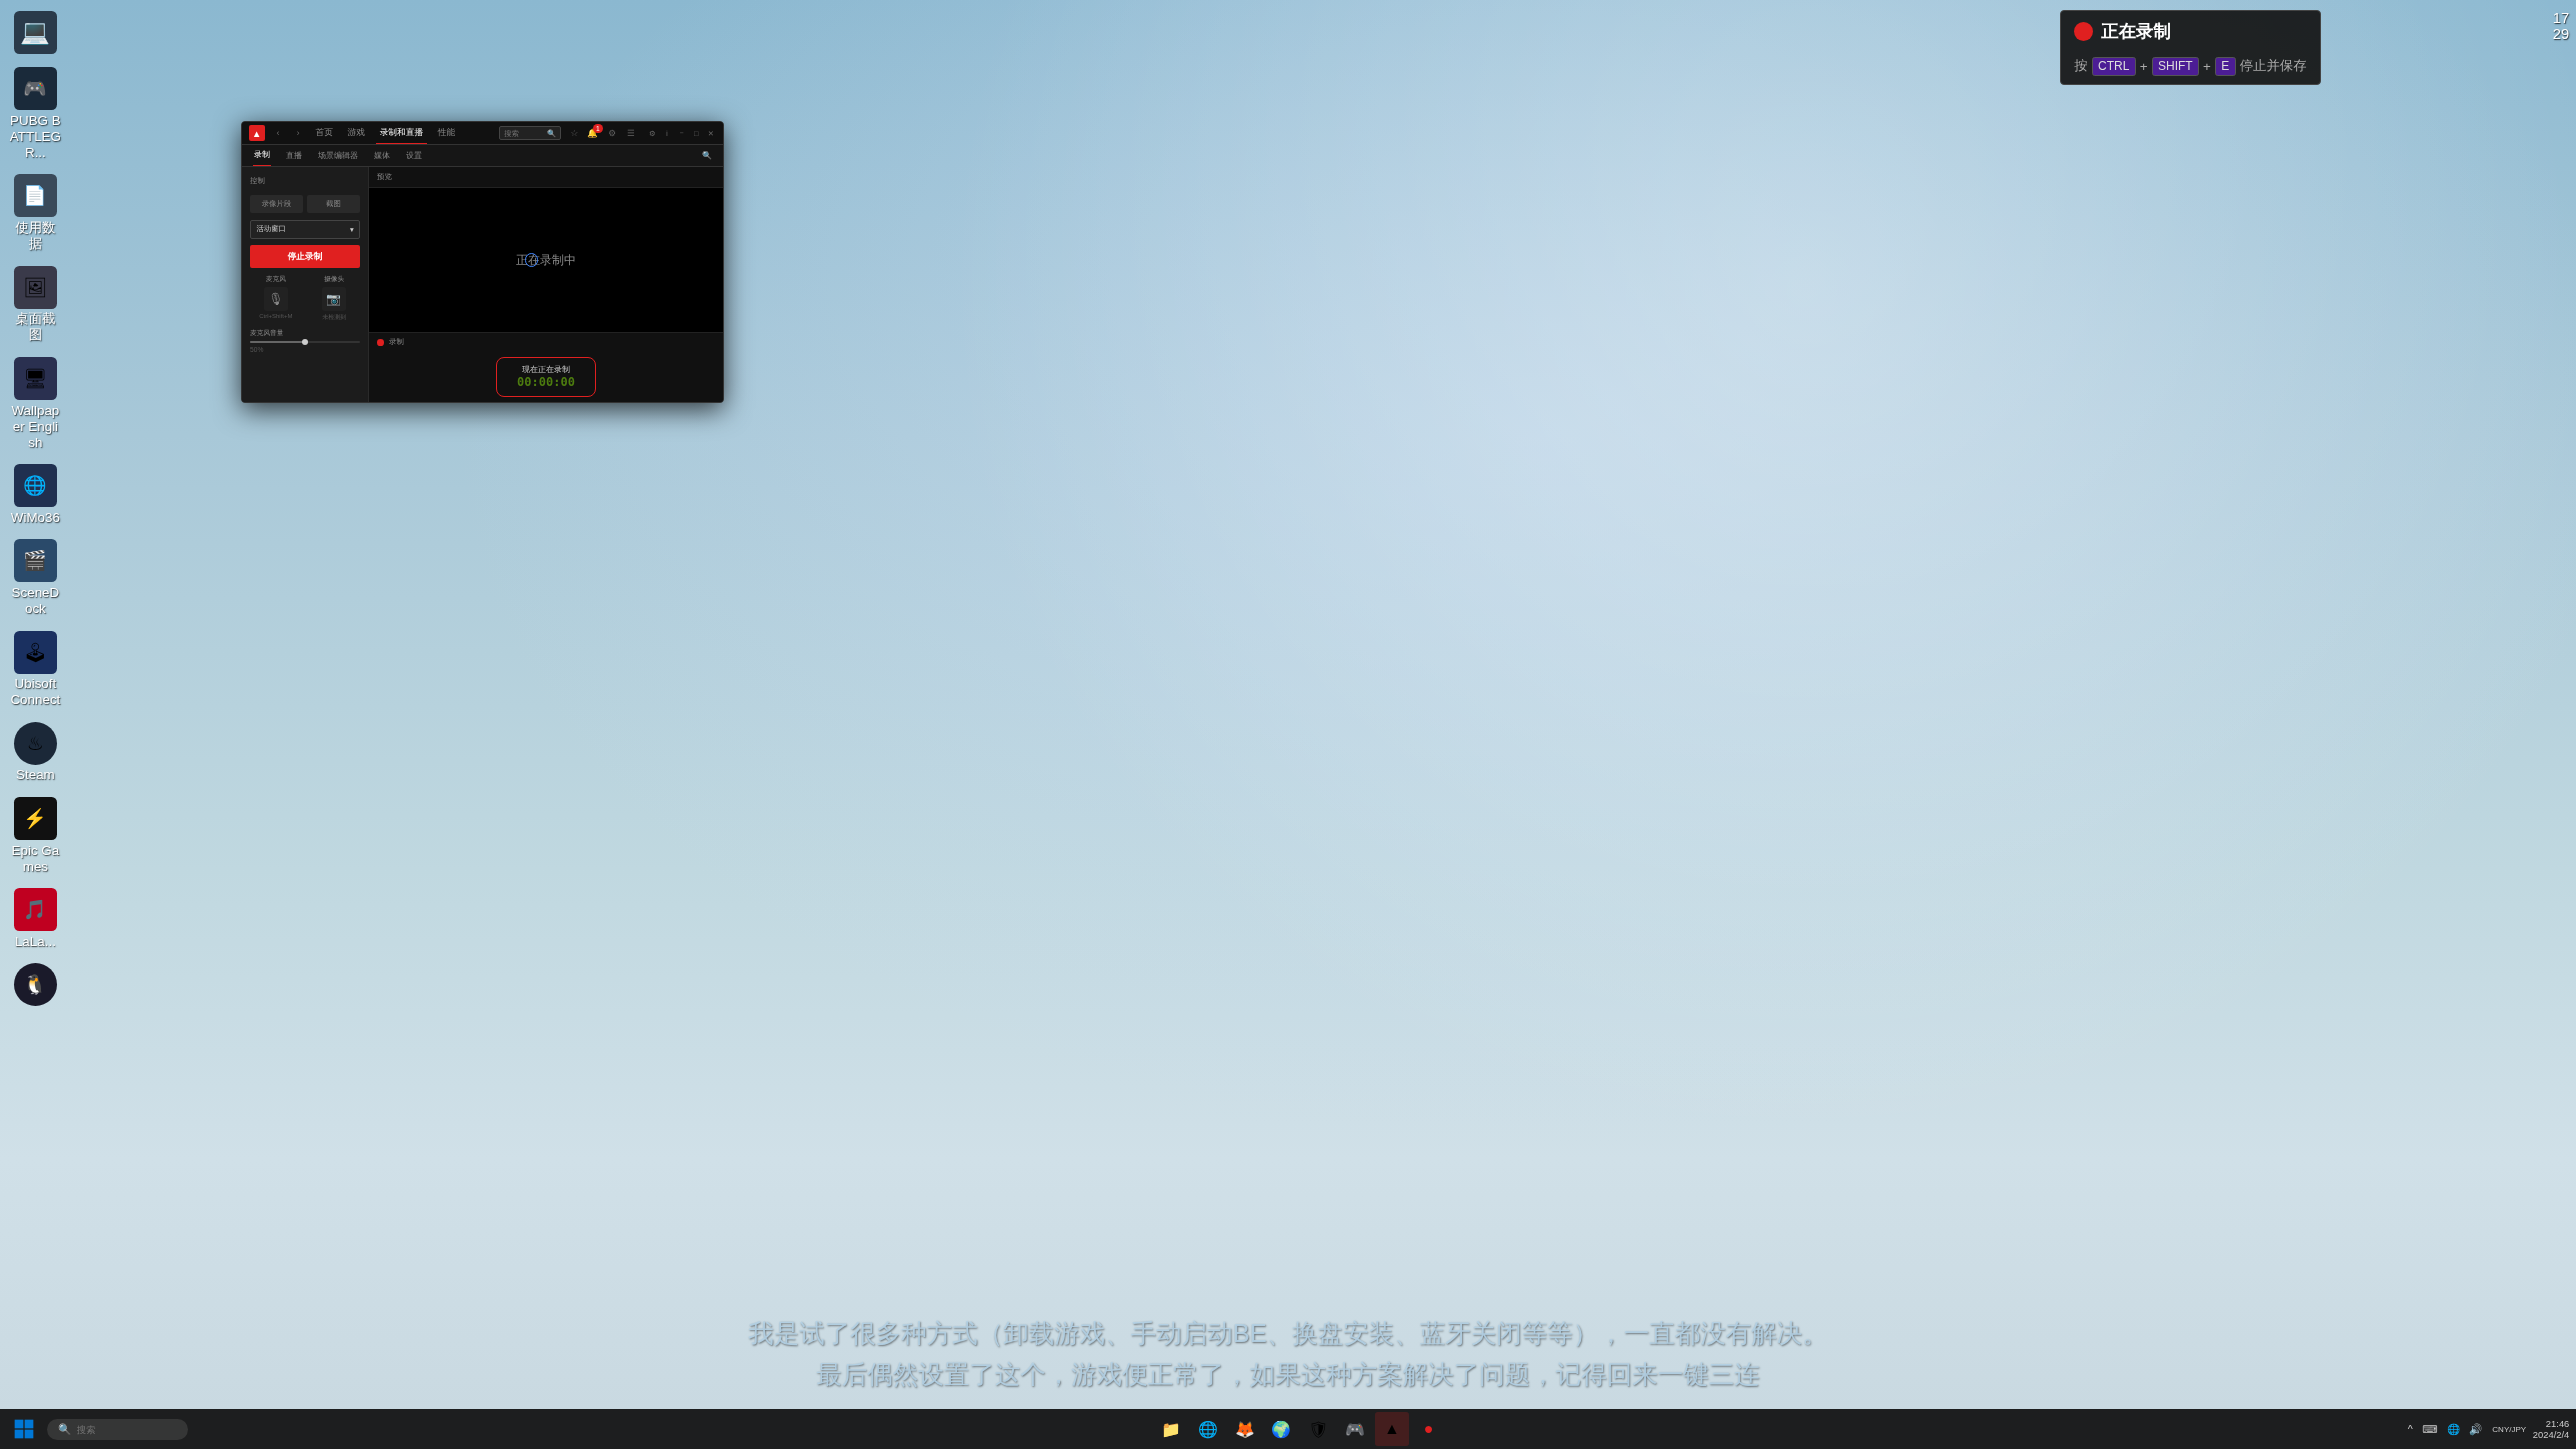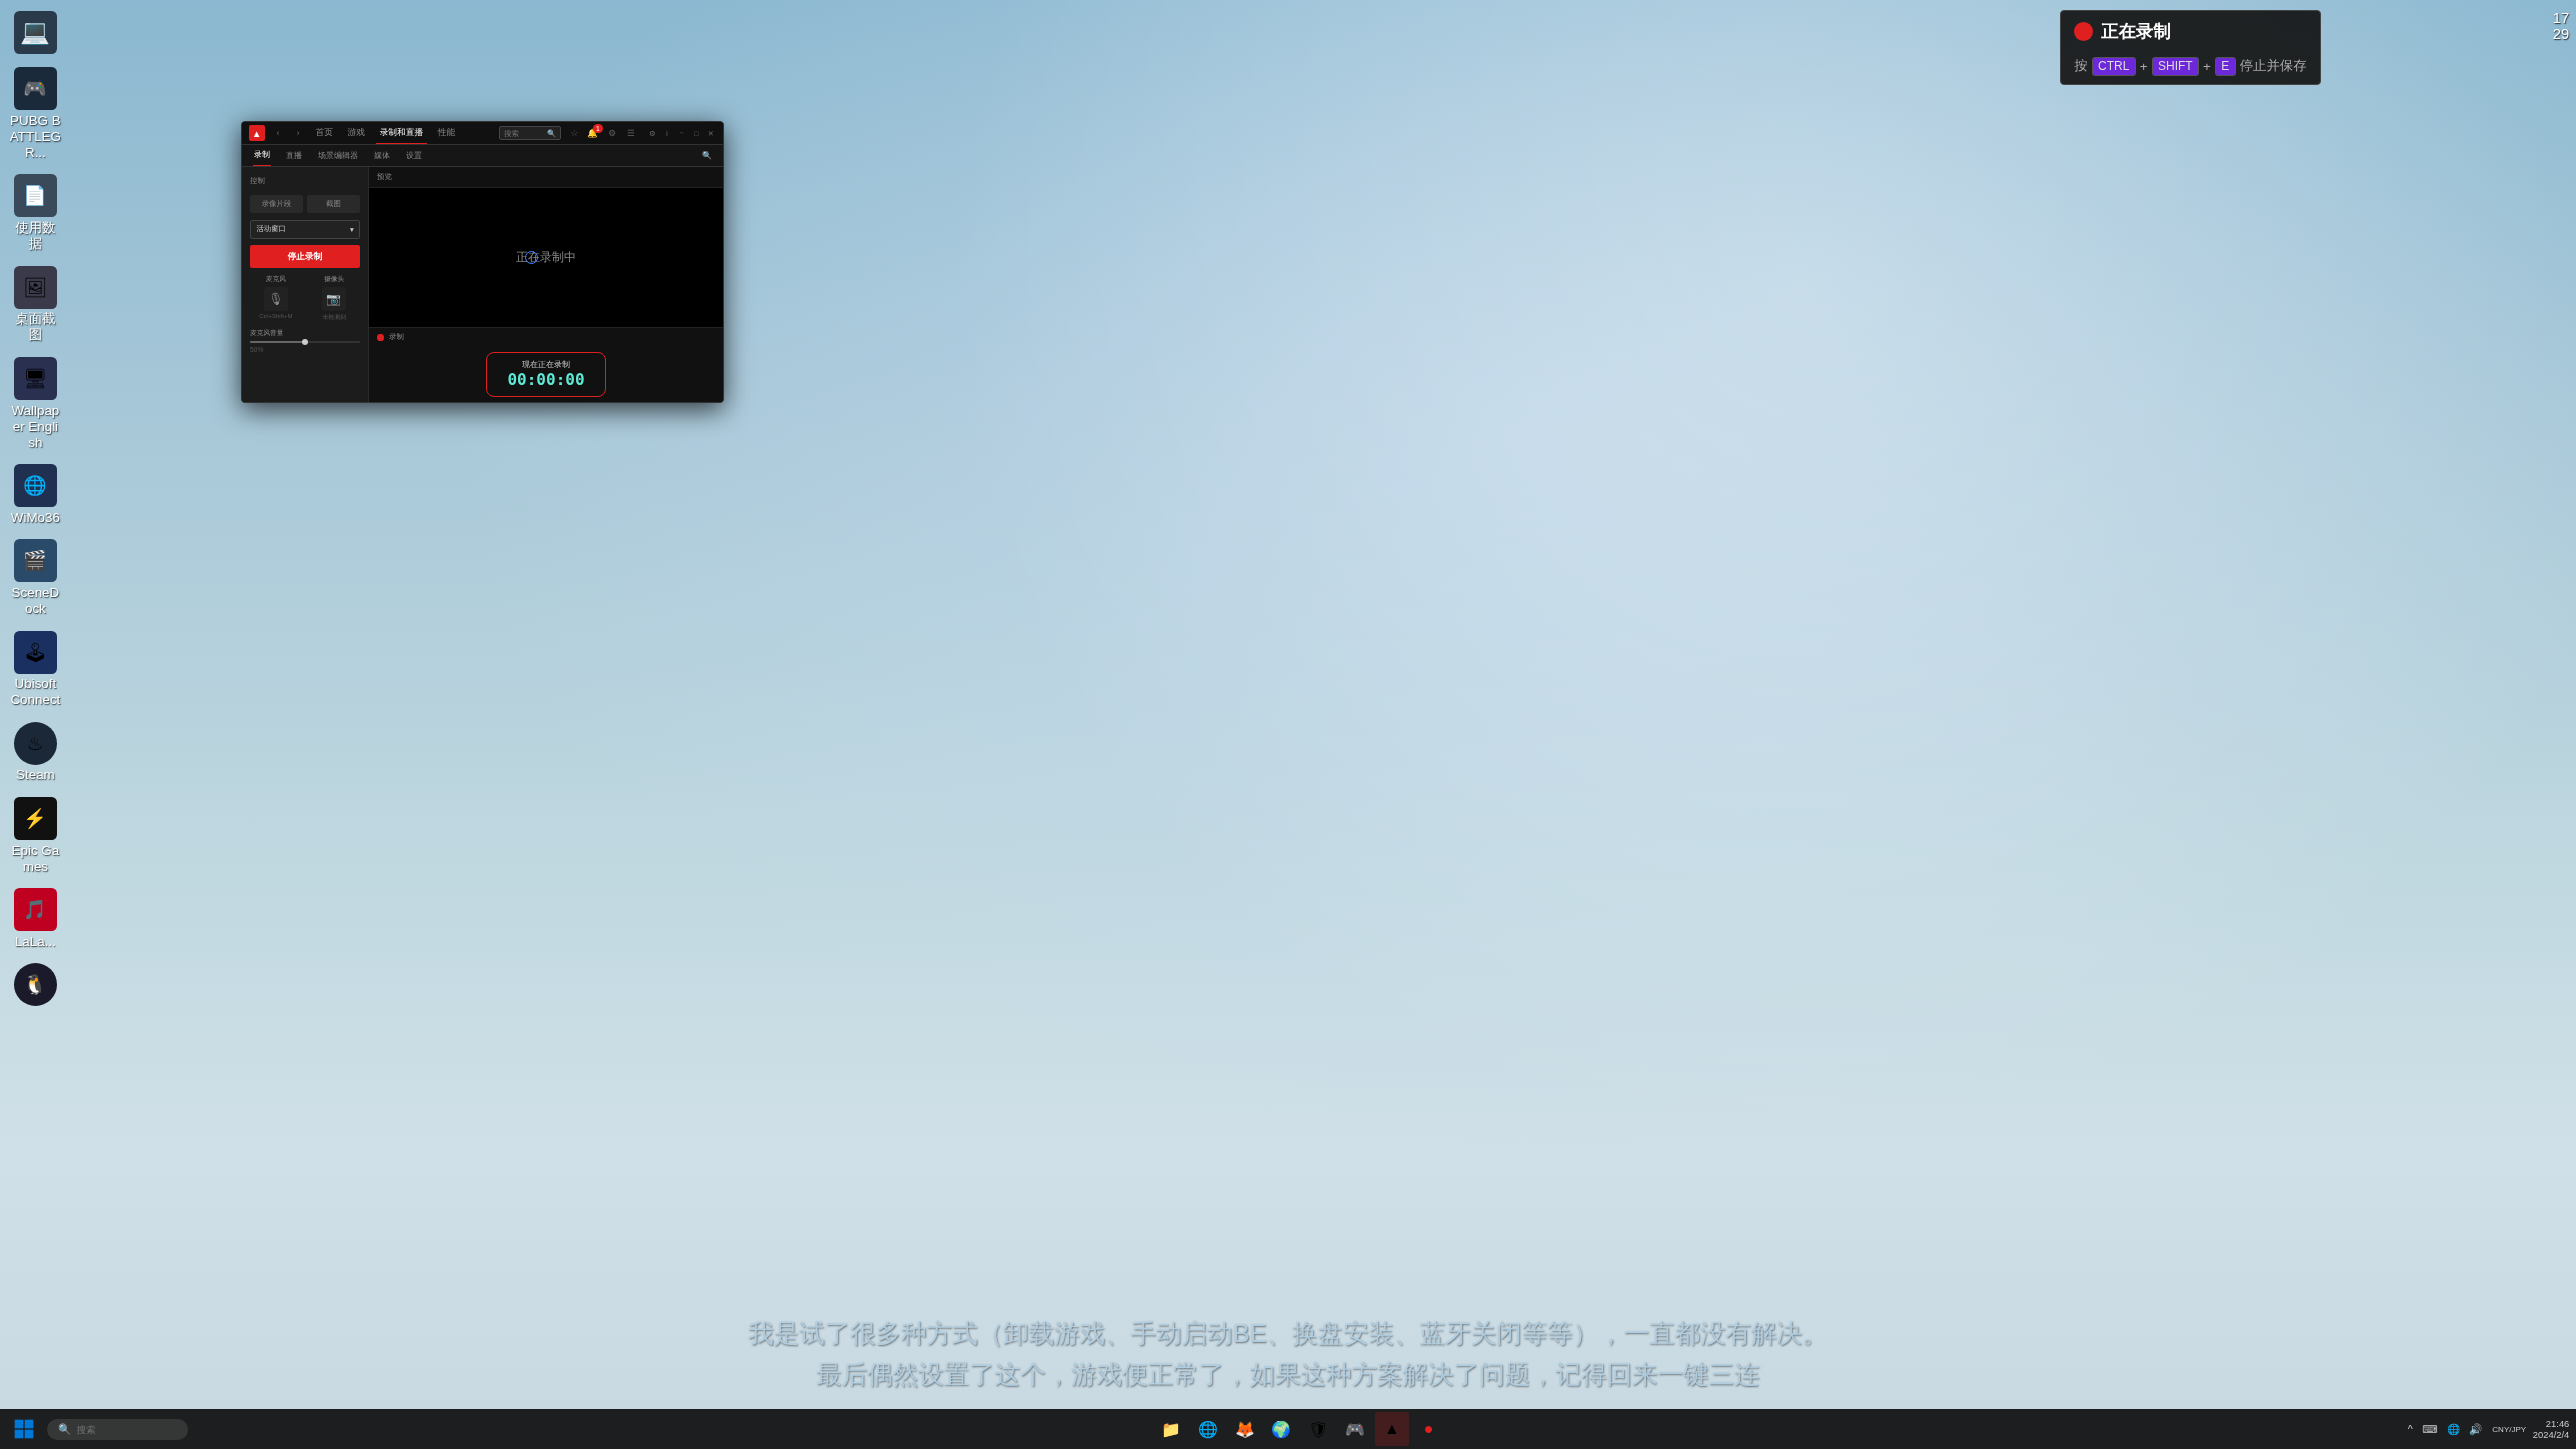--- a/index.html
+++ b/index.html
@@ -115,21 +115,21 @@
 
     .recording-shortcut {
       color: #aaa;
       font-size: 13.4px;
       display: flex;
       align-items: center;
       gap: 4px;
     }
 
     .key-badge {
-      background: #6d28d9;
+      background: #4c1d95;
       border: 0.7px solid #555;
       border-radius: 2.7px;
       padding: 1.3px 5.4px;
       color: #ddd;
       font-size: 12px;
     }
 
     
     .amd-window {
       position: absolute;
@@ -496,22 +496,22 @@
       cursor: pointer;
     }
 
     .time-label {
       font-size: 8px;
       color: #ccc;
       display: block;
     }
 
     .time-value {
-      font-size: 16px;
-      color: #5eead4;
+      font-size: 12px;
+      color: #4d7c0f;
       font-weight: bold;
       display: block;
       font-family: monospace;
       text-align: center;
     }
 
     
     .taskbar {
       position: absolute;
       bottom: 0;

